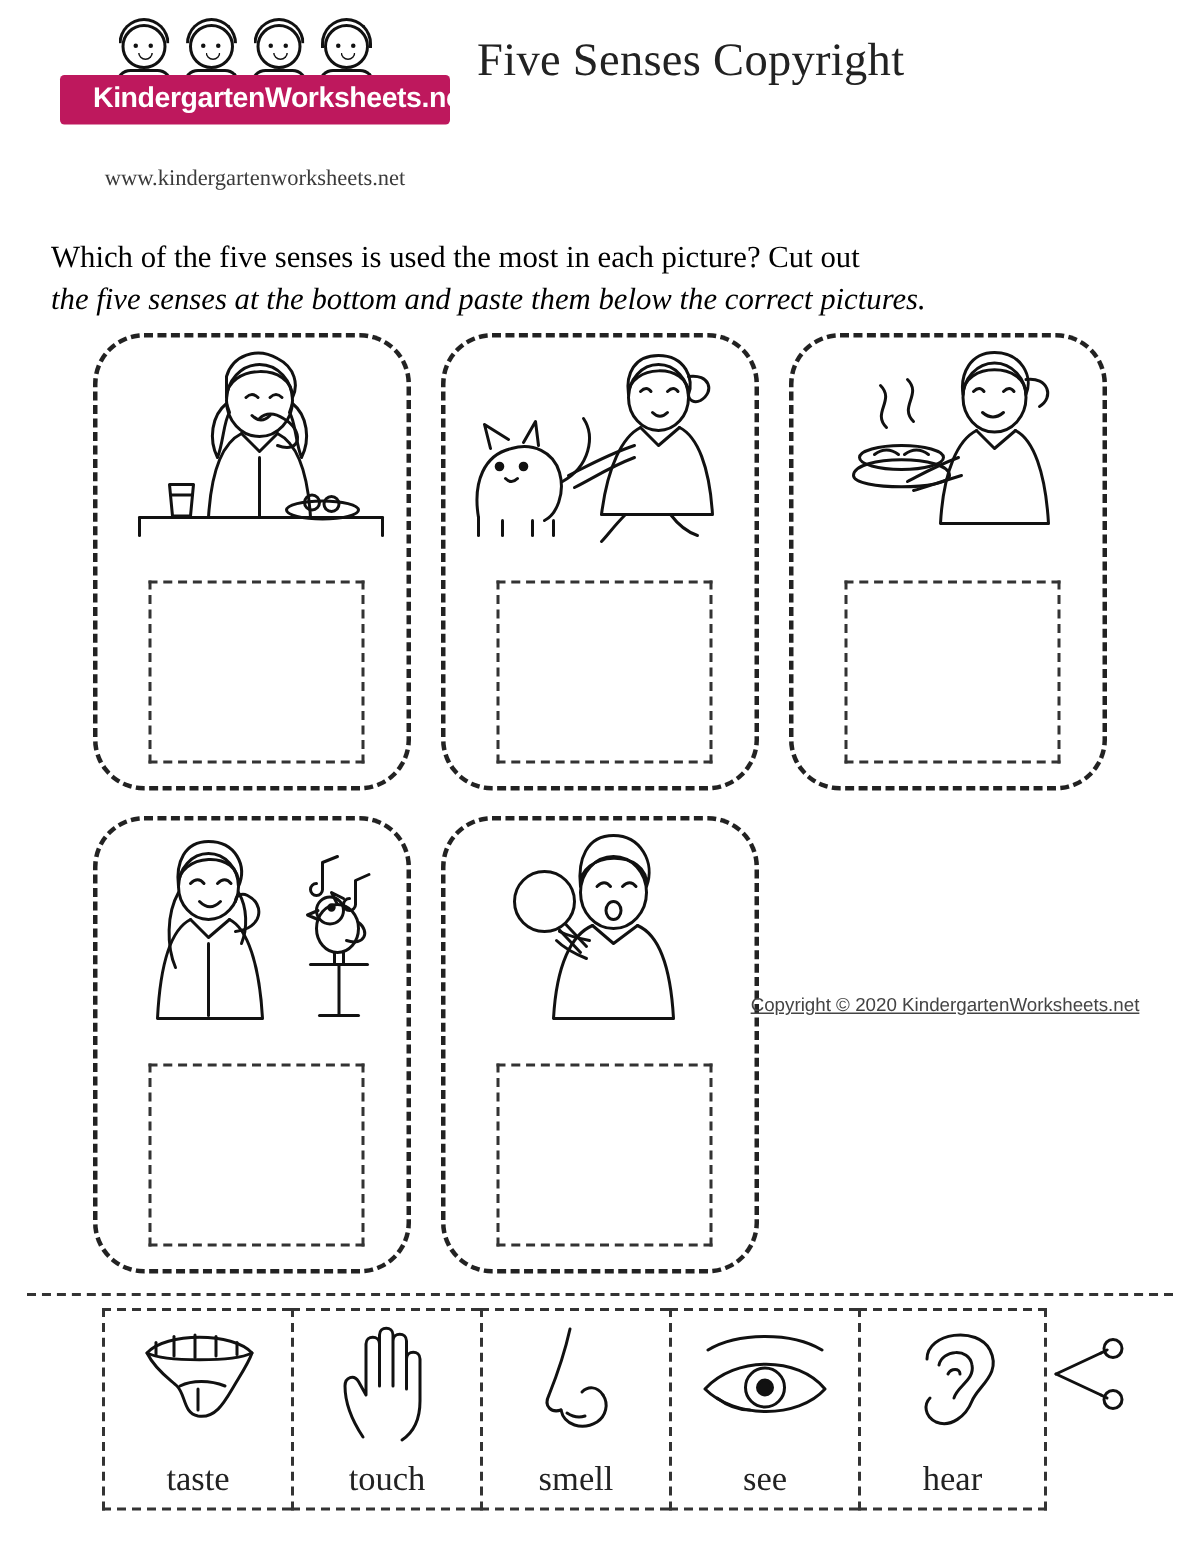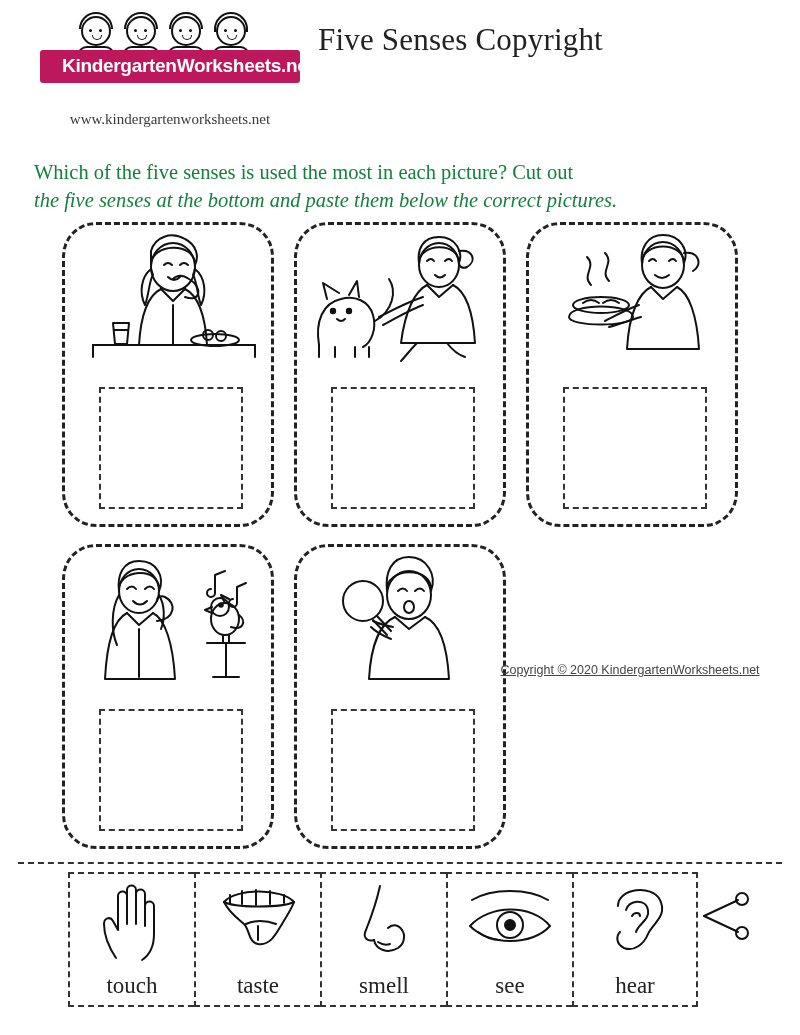--- a/index.html
+++ b/index.html
@@ -141,21 +141,21 @@
   }
 
   
   .instructions {
     position: absolute;
     left: 34px;
     top: 158px;
     width: 740px;
     font-size: 20.5px;
     line-height: 28px;
-    color: #15803d;
+    color: #000000;
   }
   .instructions .l2 { display: block; margin-left: 0px; font-style: italic; }
 
   
   .cards {
     position: absolute;
     left: 62px;
     top: 222px;
     width: 690px;
   }
@@ -489,44 +489,44 @@
 </div>
 
 <div class="cutline"></div>
 
 <div class="strip">
 
   <div class="sense">
     <div class="art">
       <svg viewBox="0 0 126 82" width="126" height="82">
         <g fill="none" stroke="#111" stroke-width="2" stroke-linecap="round" stroke-linejoin="round">
-          <path d="M46 78 C38 66 34 54 34 44 C34 38 40 36 43 41 L48 50 L48 16 C48 10 57 10 57 16 L57 44 L57 10 C57 4 66 4 66 10 L66 44 L66 14 C66 8 75 8 75 14 L75 46 L75 26 C75 20 84 20 84 26 L84 54 C84 68 78 76 72 80"></path>
-        </g>
-      </svg>
-    </div>
-    <div class="label">touch</div>
-  </div>
-
-  <div class="sense">
-    <div class="art">
-      <svg viewBox="0 0 126 82" width="126" height="82">
-        <g fill="none" stroke="#111" stroke-width="2" stroke-linecap="round" stroke-linejoin="round">
           <path d="M28 22 C40 8 86 8 98 22 C86 28 40 28 28 22 Z"></path>
           <line x1="34" y1="15" x2="34" y2="23"></line>
           <line x1="46" y1="11" x2="46" y2="24"></line>
           <line x1="60" y1="10" x2="60" y2="25"></line>
           <line x1="74" y1="11" x2="74" y2="24"></line>
           <line x1="88" y1="15" x2="88" y2="23"></line>
           <path d="M28 22 C34 34 44 40 48 44 C54 50 52 62 62 64 C74 66 80 54 86 44 C92 34 96 28 98 22"></path>
           <path d="M50 44 C58 40 70 40 80 44"></path>
           <path d="M62 46 L62 60"></path>
         </g>
       </svg>
     </div>
     <div class="label">taste</div>
+  </div>
+
+  <div class="sense">
+    <div class="art">
+      <svg viewBox="0 0 126 82" width="126" height="82">
+        <g fill="none" stroke="#111" stroke-width="2" stroke-linecap="round" stroke-linejoin="round">
+          <path d="M46 78 C38 66 34 54 34 44 C34 38 40 36 43 41 L48 50 L48 16 C48 10 57 10 57 16 L57 44 L57 10 C57 4 66 4 66 10 L66 44 L66 14 C66 8 75 8 75 14 L75 46 L75 26 C75 20 84 20 84 26 L84 54 C84 68 78 76 72 80"></path>
+        </g>
+      </svg>
+    </div>
+    <div class="label">touch</div>
   </div>
 
   <div class="sense">
     <div class="art">
       <svg viewBox="0 0 126 82" width="126" height="82">
         <g fill="none" stroke="#111" stroke-width="2" stroke-linecap="round" stroke-linejoin="round">
           <path d="M58 6 C54 24 48 40 44 50 C40 58 46 62 52 60"></path>
           <path d="M52 60 C54 70 66 74 76 68 C82 64 84 56 80 50"></path>
           <path d="M80 50 C76 44 70 44 66 48"></path>
           <path d="M56 62 q6 4 12 2"></path>

